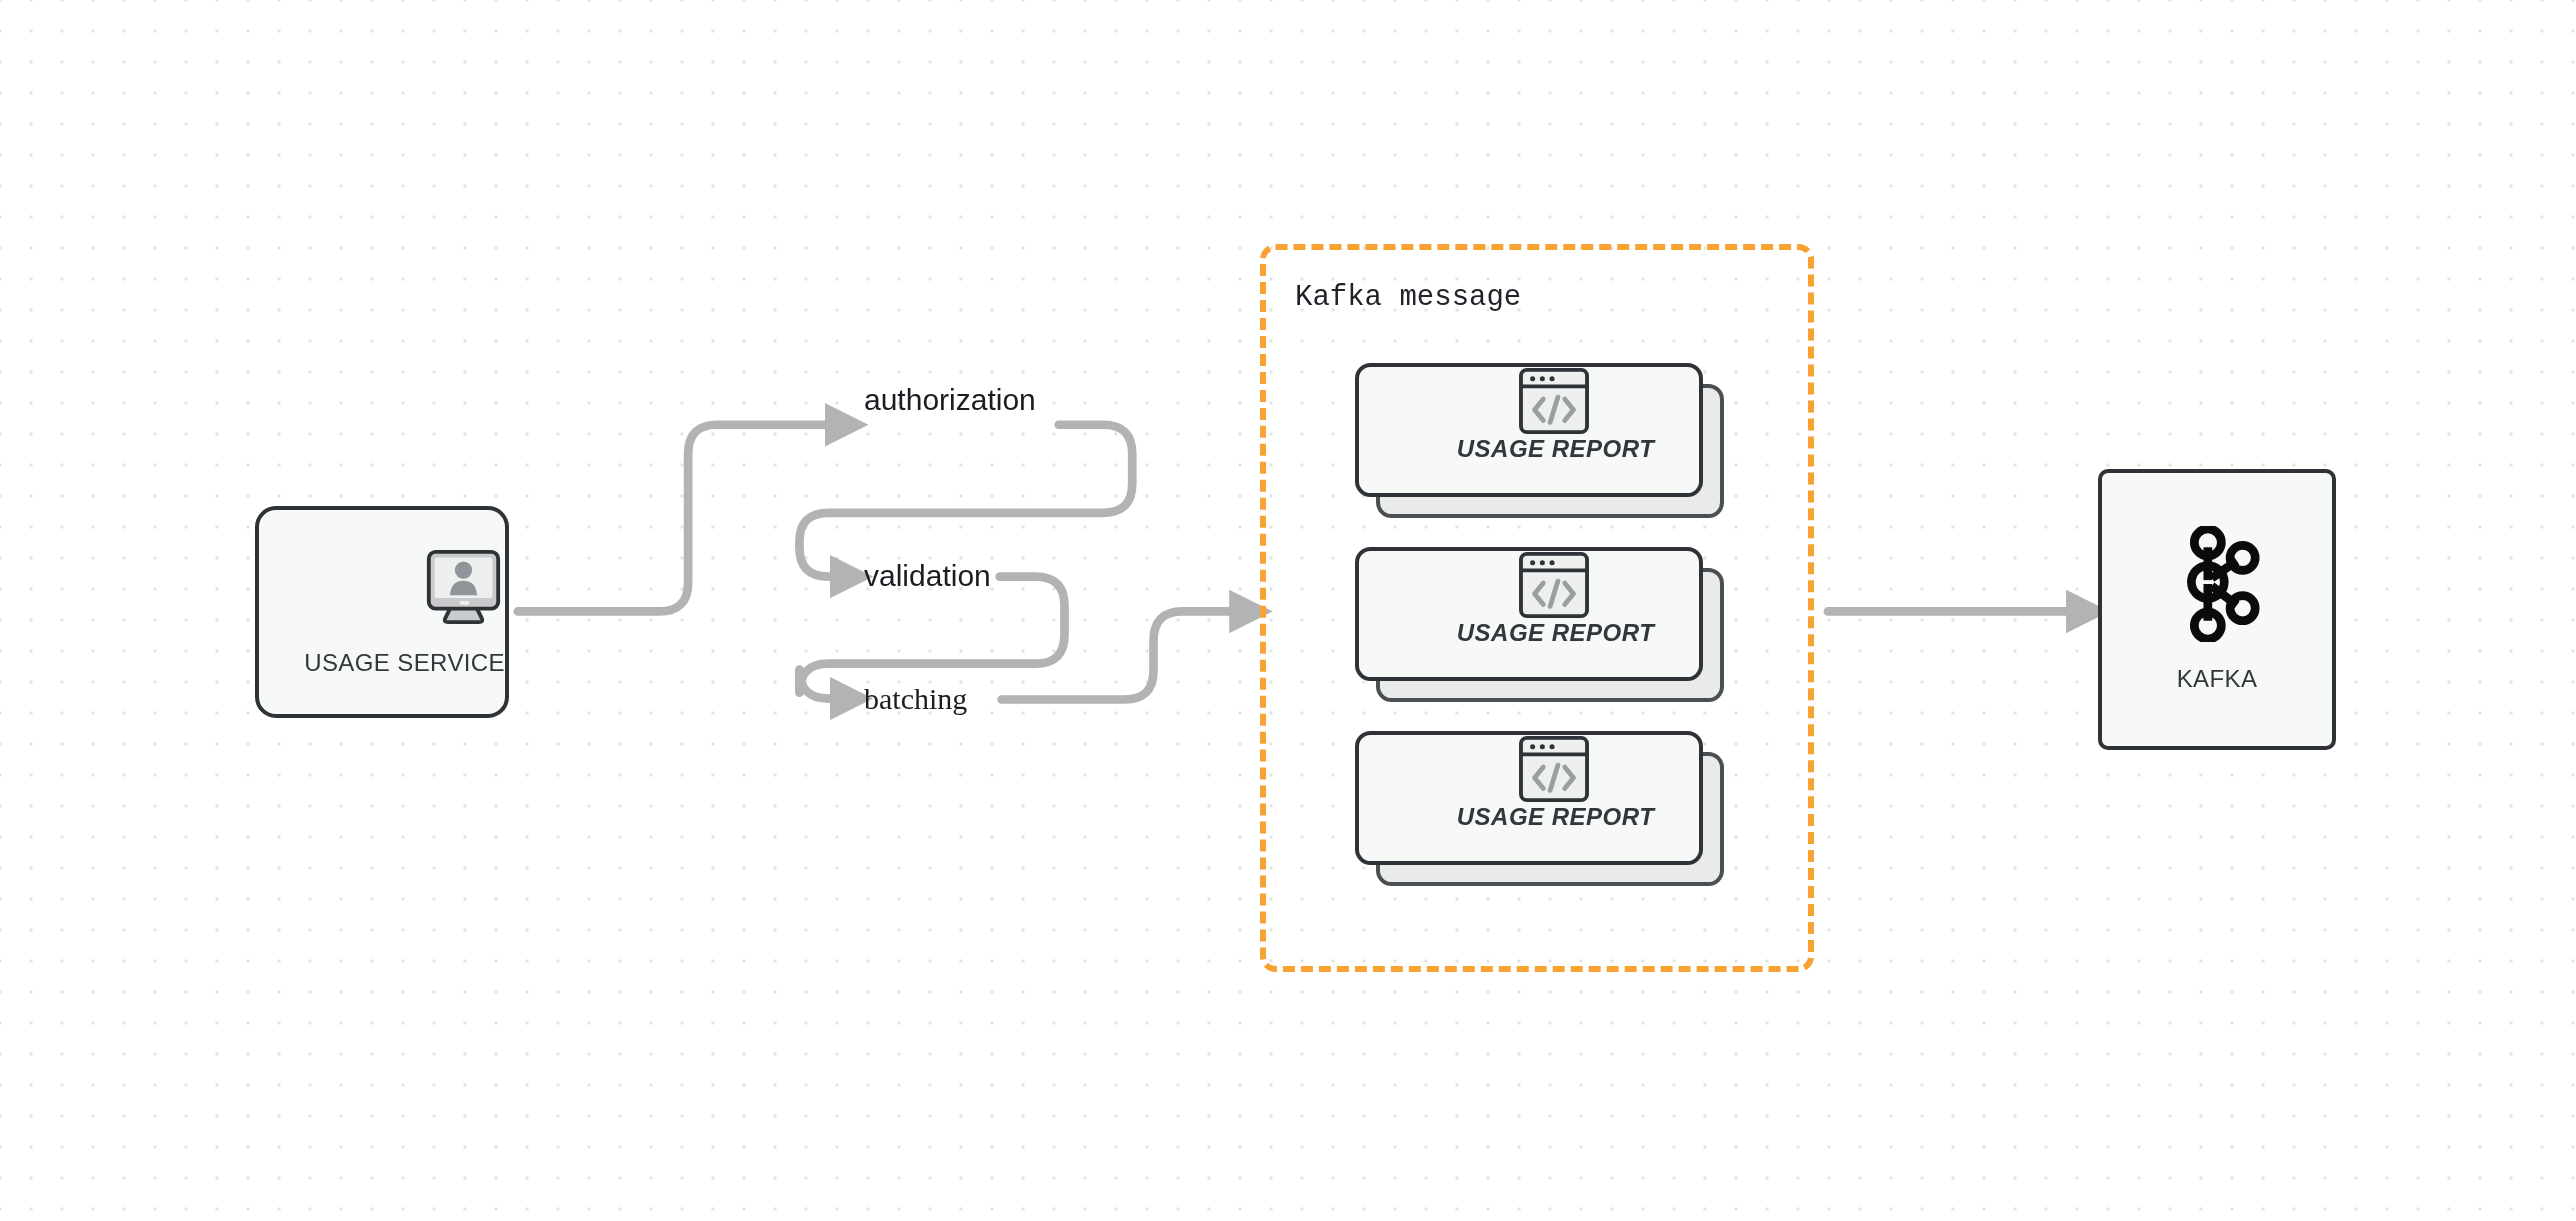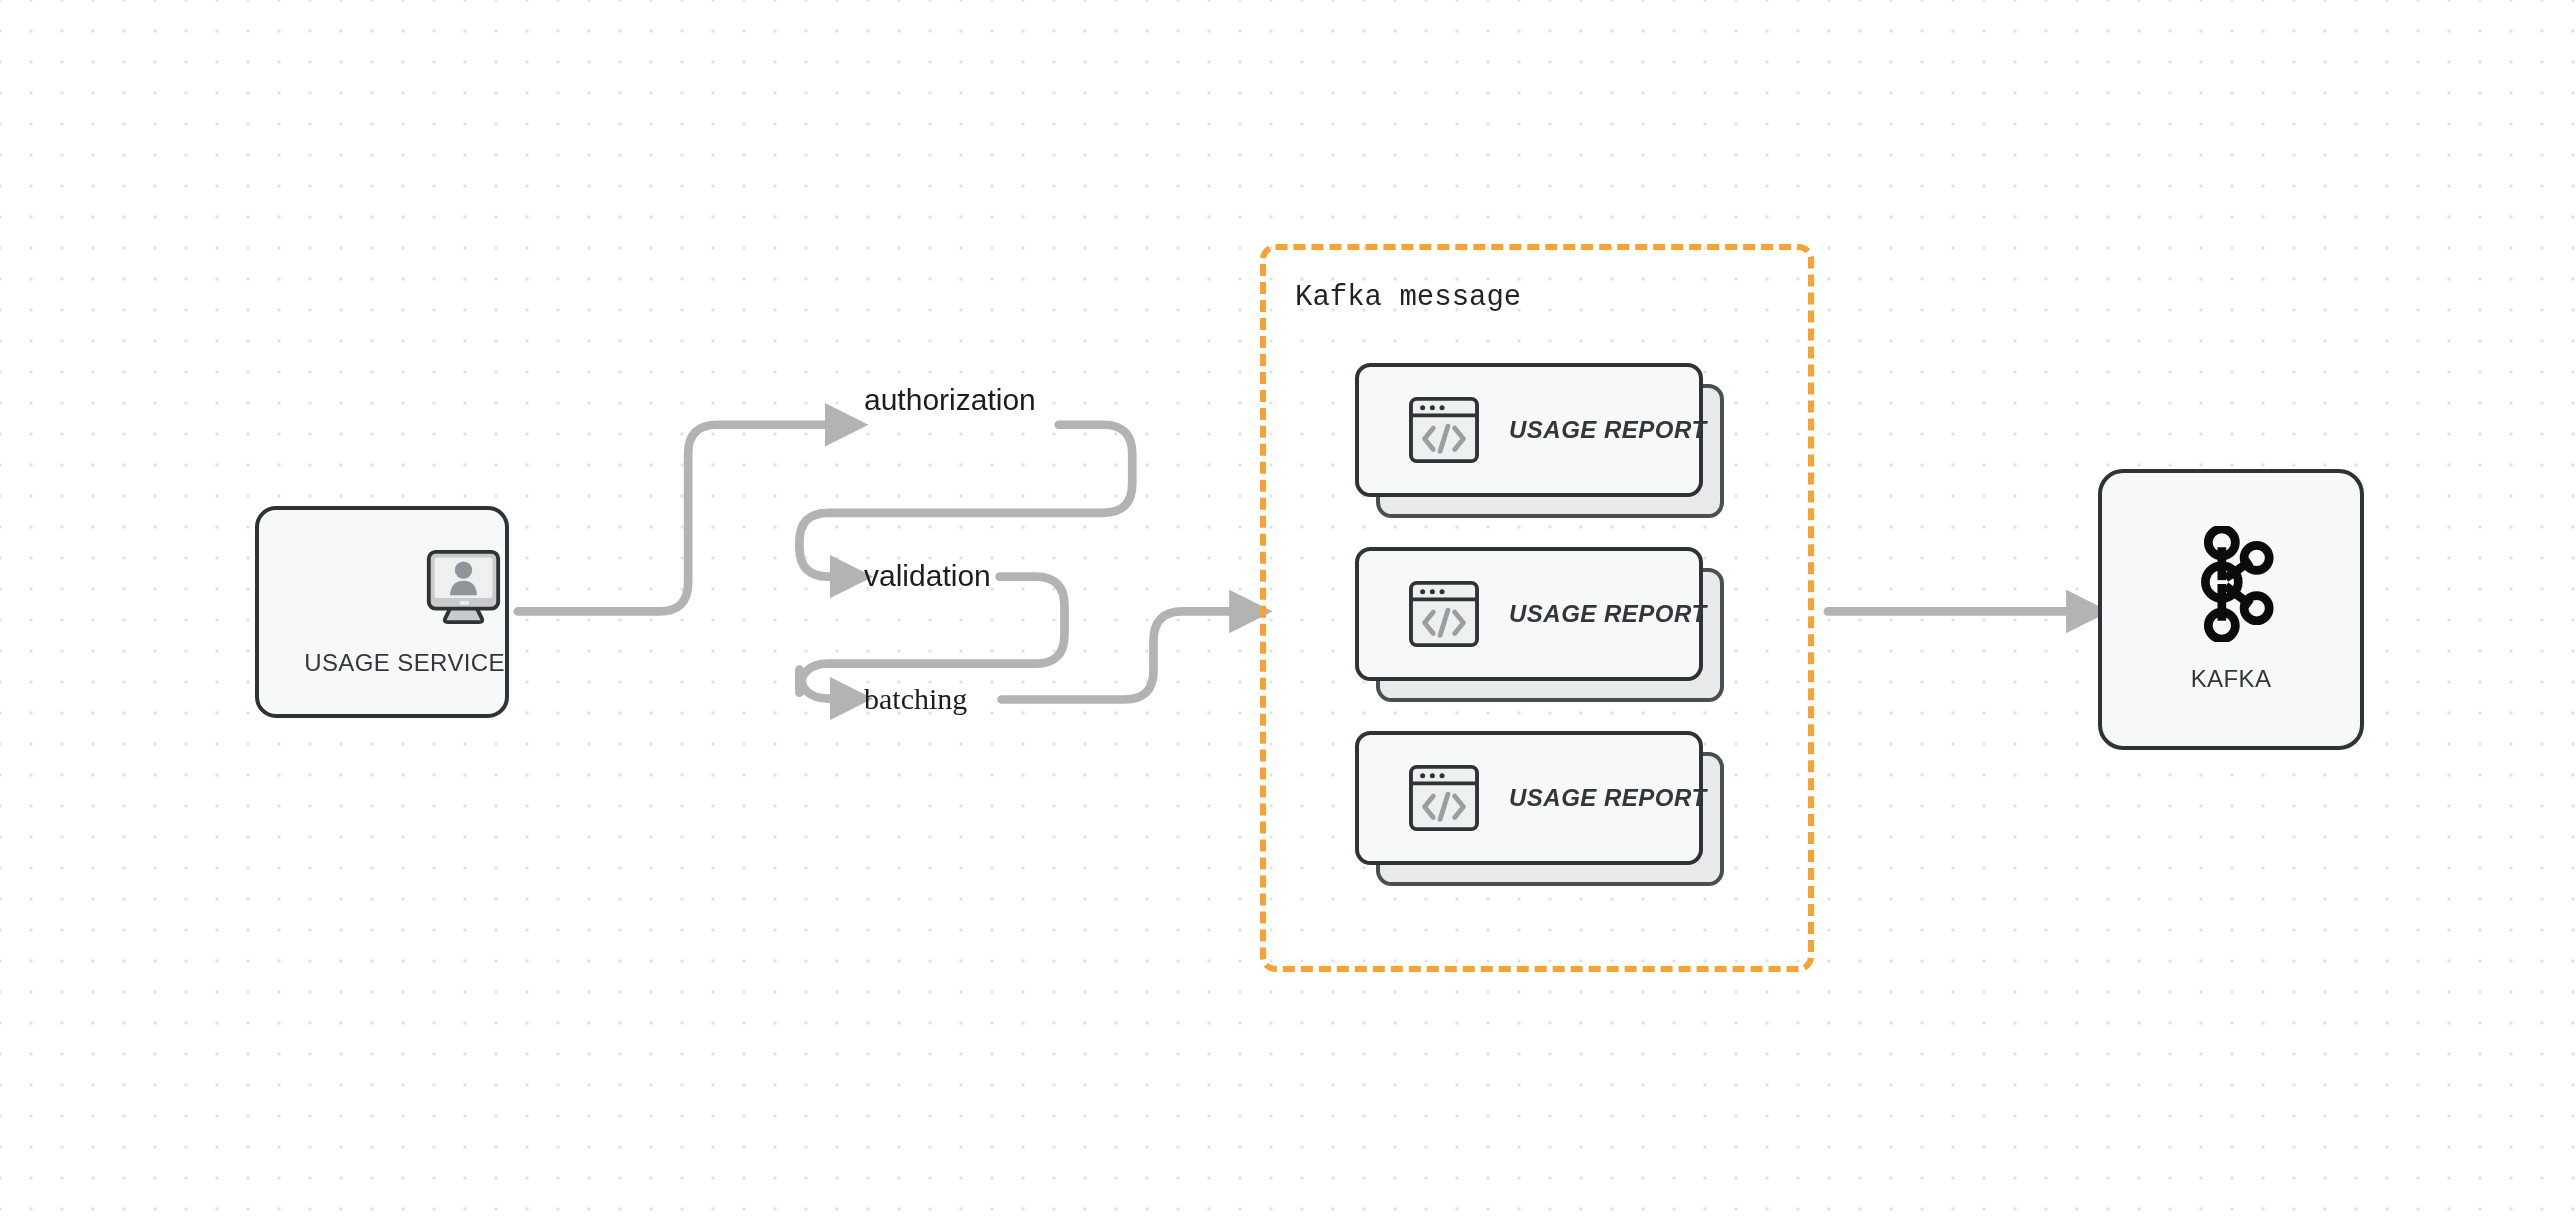--- a/index.html
+++ b/index.html
@@ -51,23 +51,23 @@
     height: 212px;
     align-items: flex-end;
   }
   #usage-service-node .node-icon { margin-bottom: 17.4px; }
   #usage-service-node .node-label { margin-top: 1.9px; }
 
   
   #kafka-node {
     left: 2098px;
     top: 469px;
-    width: 266px;
+    width: 238px;
     height: 281px;
-    border-radius: 25px;
+    border-radius: 10px;
   }
   #kafka-node .node-icon { margin-bottom: 19.4px; }
 
   
   #kafka-message-group {
     position: absolute;
     left: 1260px;
     top: 244px;
     width: 554px;
     height: 728px;
@@ -106,20 +106,21 @@
     position: absolute;
     left: 0px;
     top: 0px;
     width: 348px;
     height: 134px;
     background: #f7f8f8;
     border: 4.8px solid #2f3337;
     border-radius: 15.5px;
     box-sizing: border-box;
     display: flex;
+    flex-direction: column;
     align-items: center;
     padding-left: 24px;
   }
   .report-card .card-icon {
     margin-left: 25px;
     flex: 0 0 auto;
     display: flex;
   }
   .report-card .card-label {
     margin-left: 29px;

